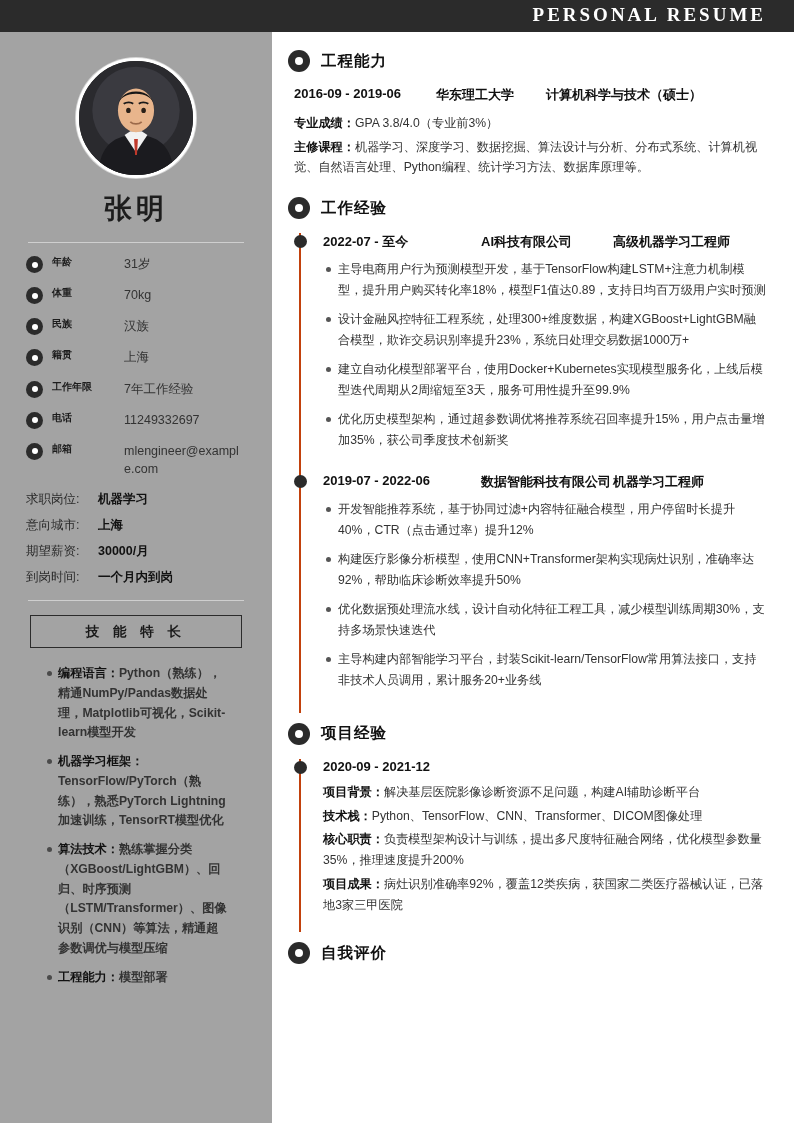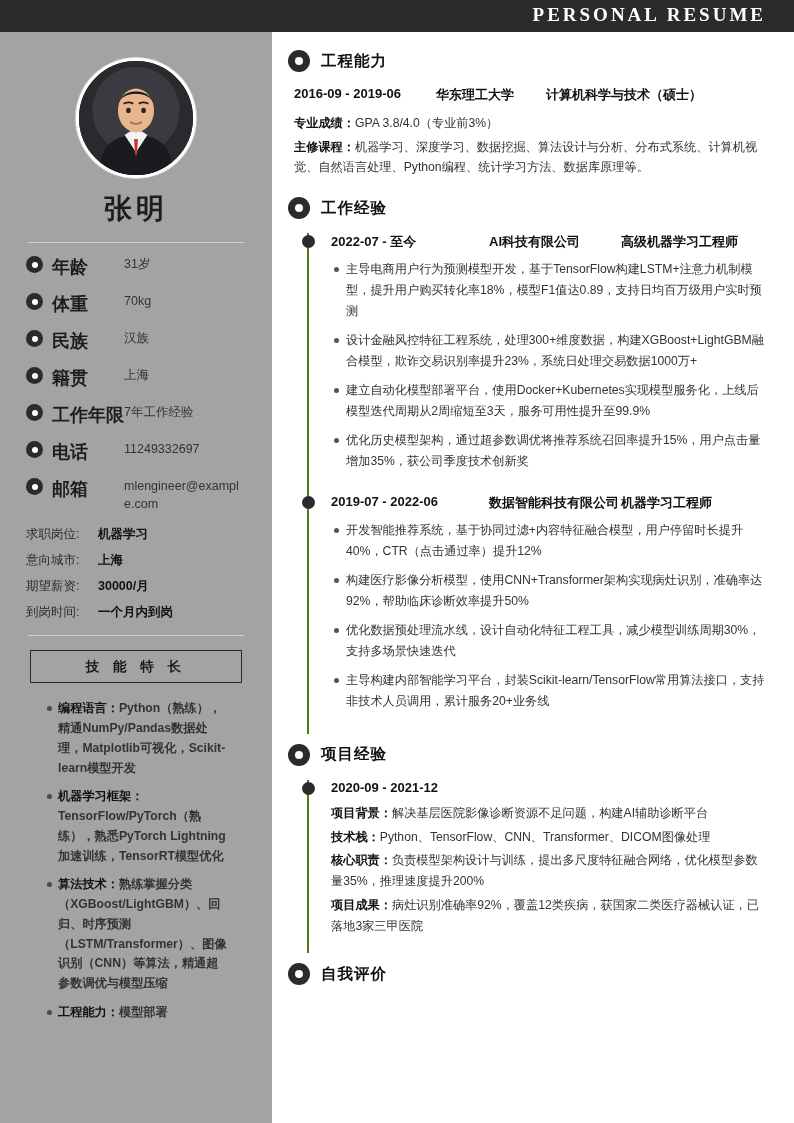--- a/index.html
+++ b/index.html
@@ -86,21 +86,21 @@
     left: 5.5px; top: 5.5px;
     width: 6px; height: 6px;
     border-radius: 50%;
     background: #ffffff;
   }
   .info-label {
     width: 72px;
     margin-left: 9px;
     font-weight: bold;
     color: #1d1d1d;
-    font-size: 18px;
+    font-size: 10px;
     flex: 0 0 auto;
   }
   .info-value {
     flex: 1 1 auto;
     color: #333333;
     font-size: 12.5px;
     line-height: 1.45;
     word-break: break-all;
   }
   .intent-list { margin: 6px 0 0 0; padding: 0; list-style: none; }
@@ -194,23 +194,23 @@
   .kv-line {
     font-size: 12.2px;
     color: #333333;
     line-height: 1.7;
     margin-bottom: 3px;
   }
   .kv-line b { color: #111111; }
   
   .timeline {
     position: relative;
-    margin-left: 19px;
+    margin-left: 11px;
     padding-left: 22px;
-    border-left: 2px solid #4d7c0f;
+    border-left: 2px solid #c2410c;
   }
   .tl-item { position: relative; padding-bottom: 14px; }
   .tl-dot {
     position: absolute;
     left: -29px; top: 2px;
     width: 13px; height: 13px;
     border-radius: 50%;
     background: #2b2b2b;
   }
   .job-head {

